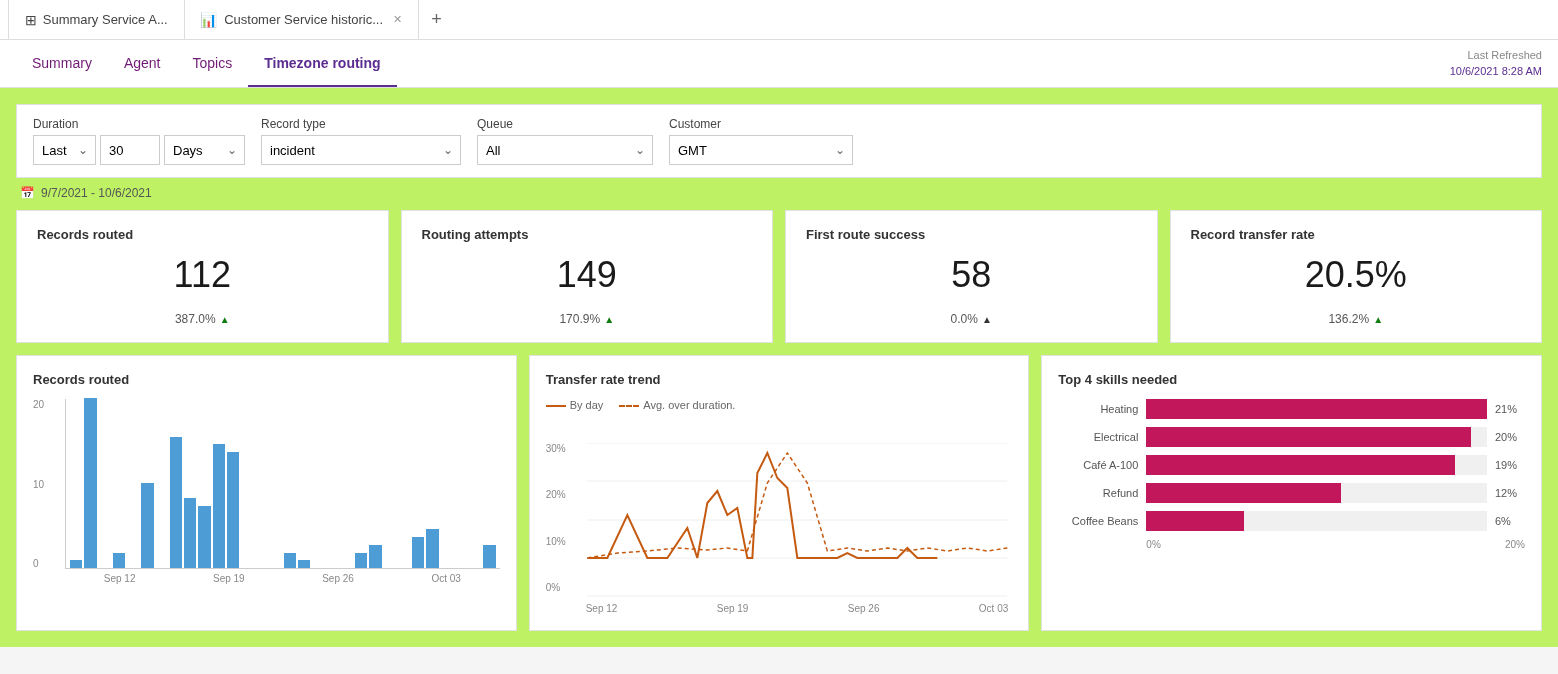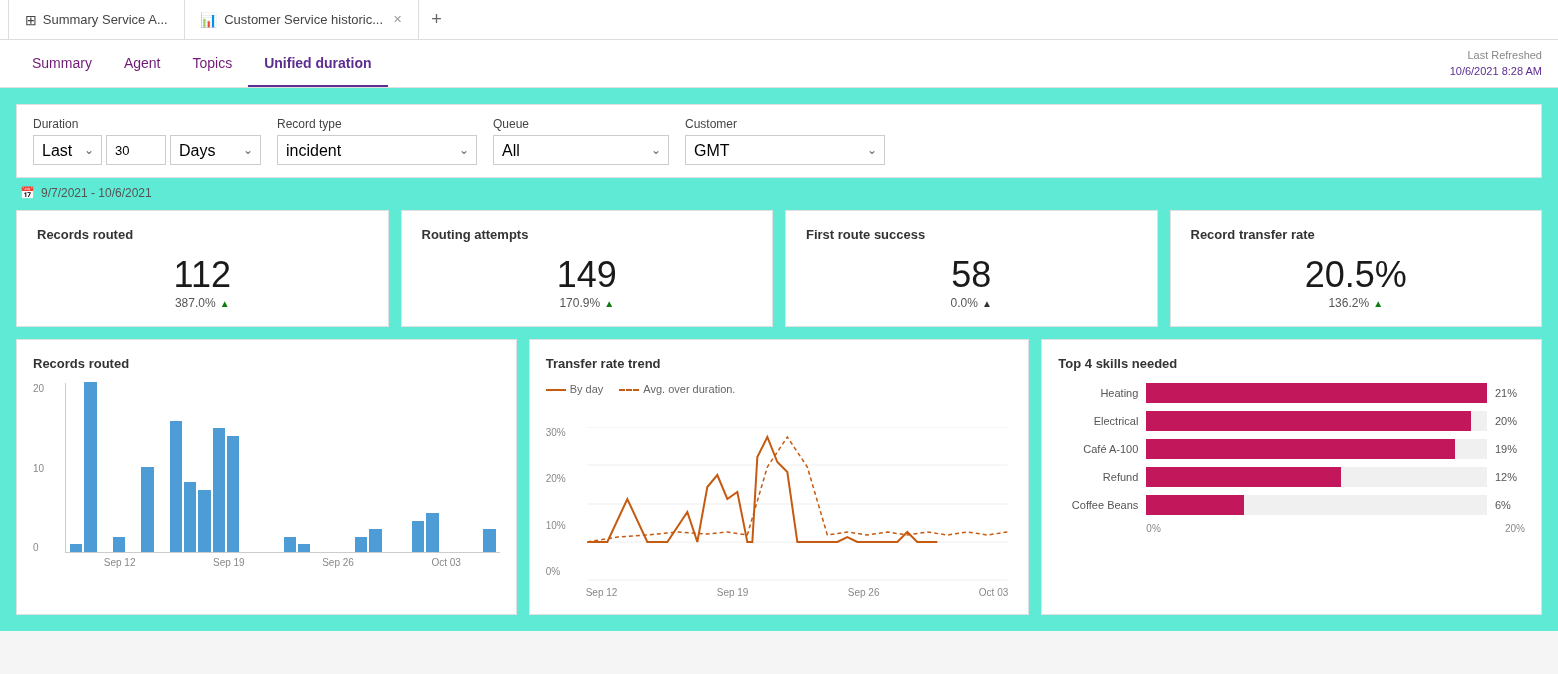--- a/index.html
+++ b/index.html
@@ -14,40 +14,40 @@
     .tab-add { padding: 0 12px; font-size: 18px; color: #666; cursor: pointer; }
 
     
     .nav-tabs { background: #fff; border-bottom: 1px solid #e0e0e0; display: flex; align-items: center; padding: 0 16px; height: 48px; position: relative; }
     .nav-tab { padding: 0 16px; height: 100%; display: flex; align-items: center; cursor: pointer; font-size: 14px; color: #701a75; border-bottom: 2px solid transparent; }
     .nav-tab.active { color: #5c2d91; border-bottom: 2px solid #5c2d91; font-weight: 600; }
     .last-refreshed { margin-left: auto; text-align: right; font-size: 11px; color: #5c2d91; line-height: 1.4; }
     .last-refreshed .label { color: #888; font-size: 11px; }
 
     
-    .main-content { padding: 16px; background: #5eead4; }
+    .main-content { padding: 16px; background: #bef264; }
 
     
     .filter-row { display: flex; align-items: flex-end; gap: 16px; margin-bottom: 8px; background: #fff; padding: 12px 16px; border: 1px solid #e0e0e0; }
     .filter-group { display: flex; flex-direction: column; gap: 4px; }
     .filter-label { font-size: 12px; color: #444; font-weight: 500; }
     .filter-inputs { display: flex; align-items: center; gap: 4px; }
     .filter-input { border: 1px solid #ccc; padding: 5px 8px; font-size: 13px; background: #fff; height: 30px; }
     .filter-input-sm { width: 60px; }
     .select-wrapper { position: relative; display: inline-flex; align-items: center; }
     .select-wrapper::after { content: '⌄'; position: absolute; right: 8px; font-size: 12px; color: #666; pointer-events: none; }
-    .select-wrapper select { appearance: none; padding-right: 24px; border: 1px solid #ccc; padding: 5px 28px 5px 8px; font-size: 16px; background: #fff; height: 30px; cursor: pointer; }
+    .select-wrapper select { appearance: none; padding-right: 24px; border: 1px solid #ccc; padding: 5px 28px 5px 8px; font-size: 13px; background: #fff; height: 30px; cursor: pointer; }
     .date-range { font-size: 12px; color: #555; margin-top: 4px; display: flex; align-items: center; gap: 6px; }
     .calendar-icon { font-size: 12px; color: #666; }
 
     
     .kpi-row { display: grid; grid-template-columns: repeat(4, 1fr); gap: 12px; margin-bottom: 12px; }
     .kpi-card { background: #fff; border: 1px solid #e0e0e0; padding: 16px 20px; }
     .kpi-title { font-size: 13px; font-weight: 600; color: #333; margin-bottom: 12px; }
-    .kpi-value { font-size: 36px; font-weight: 300; color: #1a1a1a; text-align: center; margin-bottom: 0; }
+    .kpi-value { font-size: 36px; font-weight: 300; color: #1a1a1a; text-align: center; margin-bottom: 16px; }
     .kpi-footer { text-align: center; font-size: 12px; color: #555; display: flex; align-items: center; justify-content: center; gap: 4px; }
     .arrow-up-green { color: #107c10; font-size: 10px; }
     .arrow-up-black { color: #333; font-size: 10px; }
 
     
     .chart-row { display: grid; grid-template-columns: 1fr 1fr 1fr; gap: 12px; }
     .chart-card { background: #fff; border: 1px solid #e0e0e0; padding: 16px; }
     .chart-title { font-size: 13px; font-weight: 600; color: #333; margin-bottom: 12px; }
     .chart-legend { font-size: 11px; color: #666; margin-bottom: 8px; display: flex; gap: 16px; align-items: center; }
     .legend-solid { display: inline-block; width: 20px; height: 2px; background: #c55a11; margin-right: 4px; vertical-align: middle; }
@@ -83,21 +83,21 @@
   <div class="nav-tab">
     <span>Summary</span>
   </div>
   <div class="nav-tab">
     <span>Agent</span>
   </div>
   <div class="nav-tab">
     <span>Topics</span>
   </div>
   <div class="nav-tab active">
-    <span>Unified duration</span>
+    <span>Timezone routing</span>
   </div>
   <div class="last-refreshed">
     <div class="label">Last Refreshed</div>
     <div>10/6/2021 8:28 AM</div>
   </div>
 </div>
 
 <div class="main-content">
 
   <div class="filter-row">
@@ -138,21 +138,21 @@
           <option>All</option>
           <option>Queue 1</option>
           <option>Queue 2</option>
         </select>
       </div>
     </div>
 
     <div class="filter-group">
       <div class="filter-label">Customer</div>
       <div class="select-wrapper">
-        <select style="width:200px;">
+        <select style="width:184px;">
           <option>GMT</option>
           <option>UTC</option>
           <option>EST</option>
           <option>PST</option>
         </select>
       </div>
     </div>
   </div>
 
   <div class="date-range" style="margin-bottom:10px; padding: 0 4px;">

